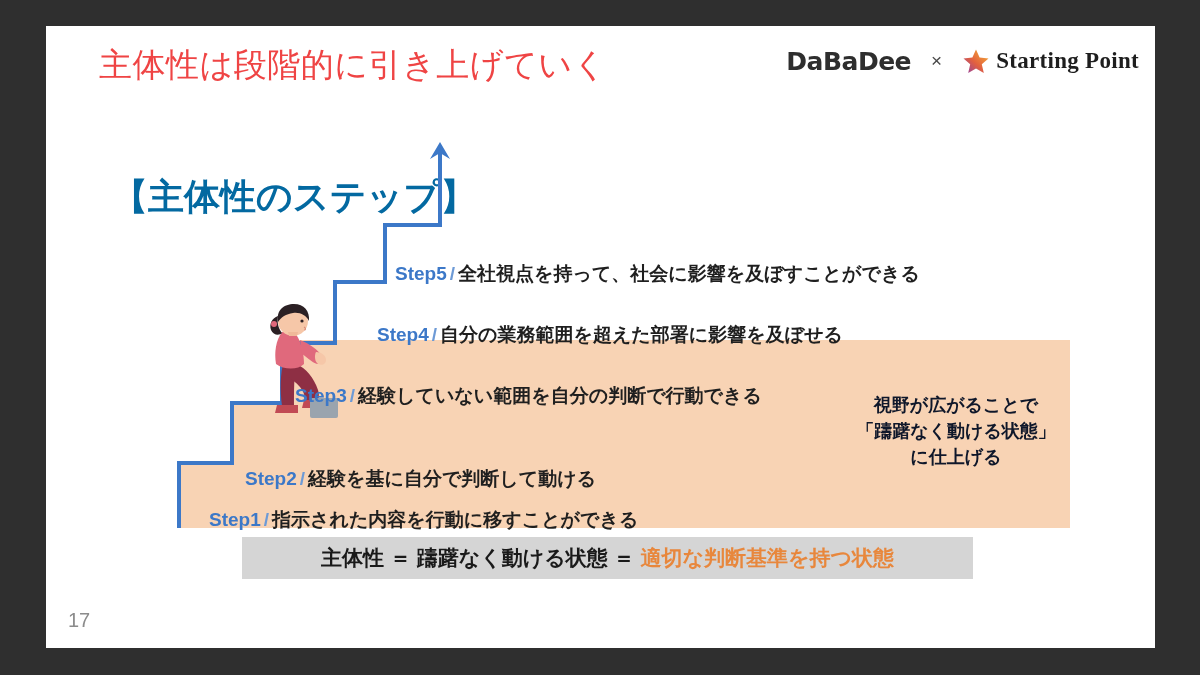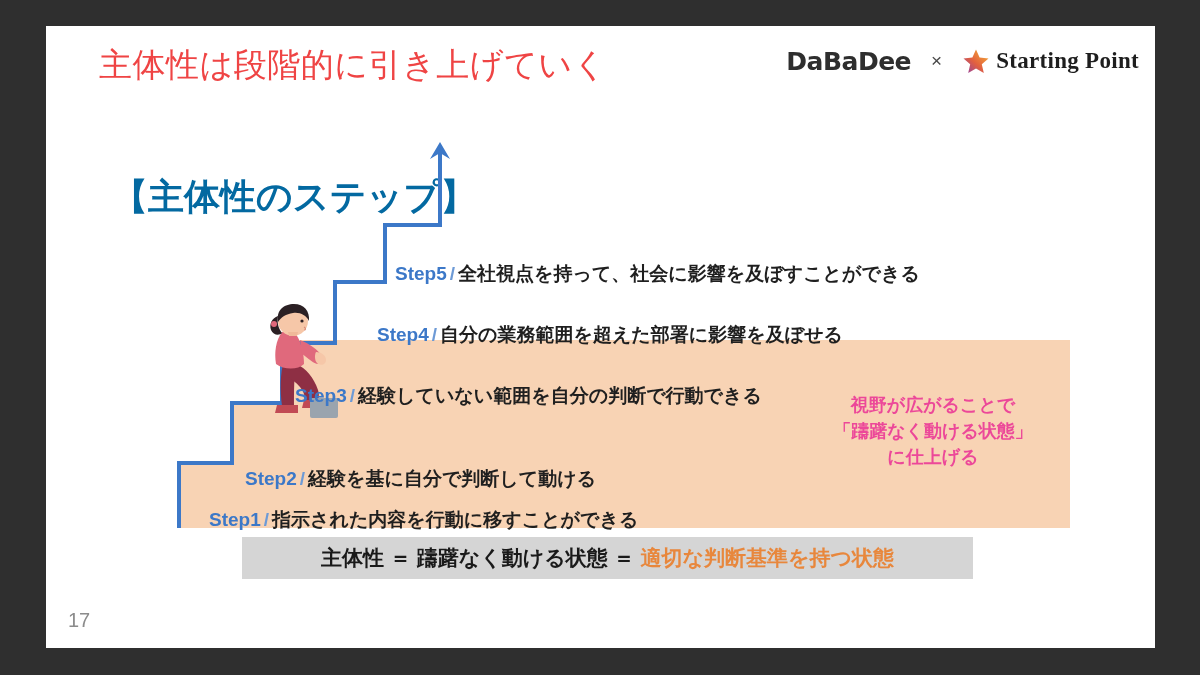--- a/index.html
+++ b/index.html
@@ -136,27 +136,27 @@
 
   #step5-label { left: 349px; top: 235px; text-align: right; }
   #step4-label { left: 299px; top: 296px; margin-left: 32px; }
   #step3-label { left: 249px; top: 357px; }
   #step2-label { left: 199px; top: 440px; }
   #step1-label { left: 163px; top: 481px; }
 
   
   #side-note {
     position: absolute;
-    left: 776px;
+    left: 799px;
     top: 366px;
     width: 222px;
     text-align: center;
     font-size: 18px;
     font-weight: bold;
-    color: #ec4899;
+    color: #0f172a;
     line-height: 1.45;
   }
   #side-note div { white-space: nowrap; }
 
   
   #summary-bar {
     position: absolute;
     left: 196px;
     top: 511px;
     width: 731px;

